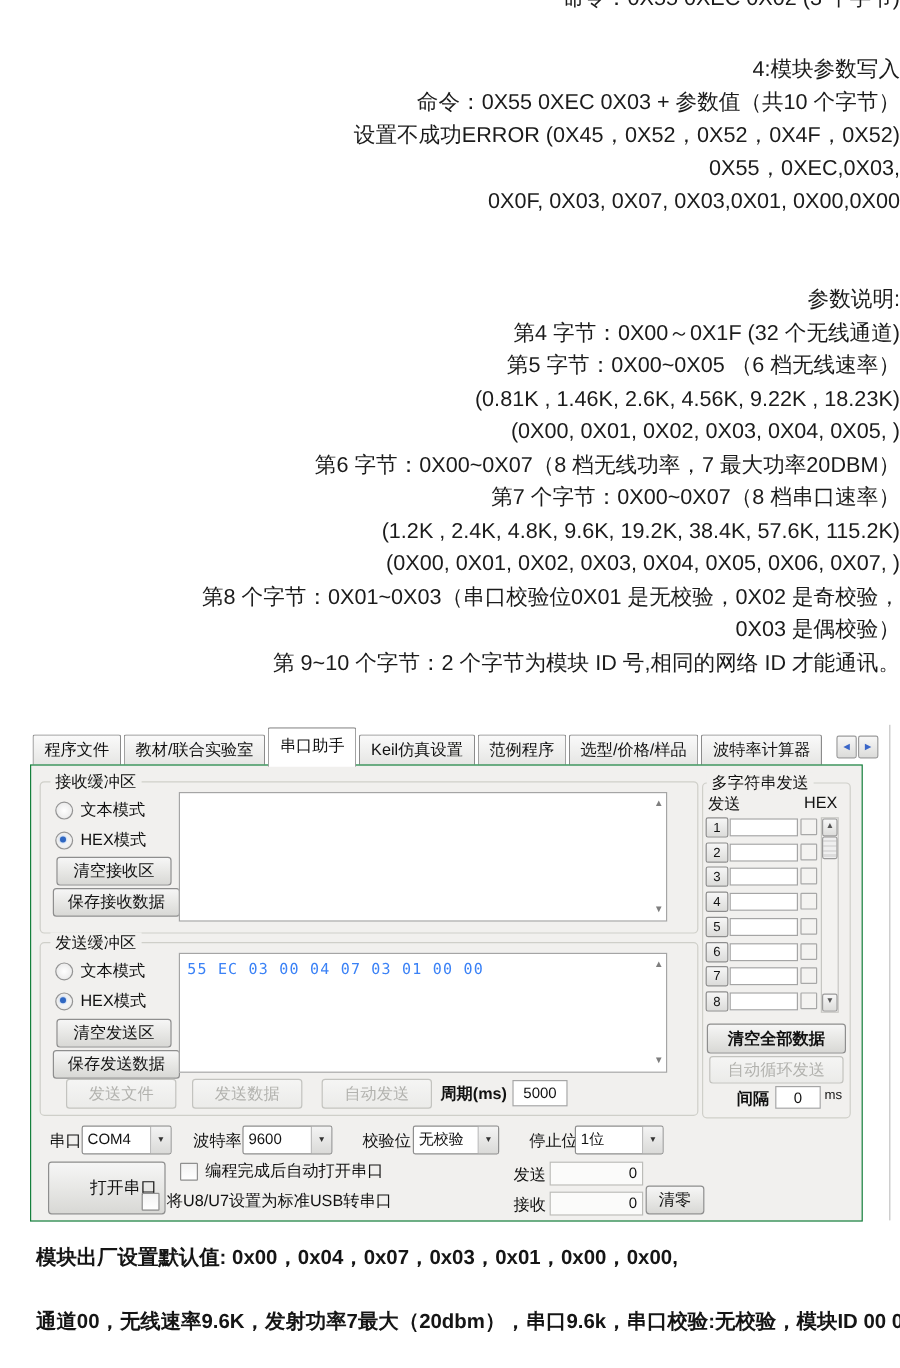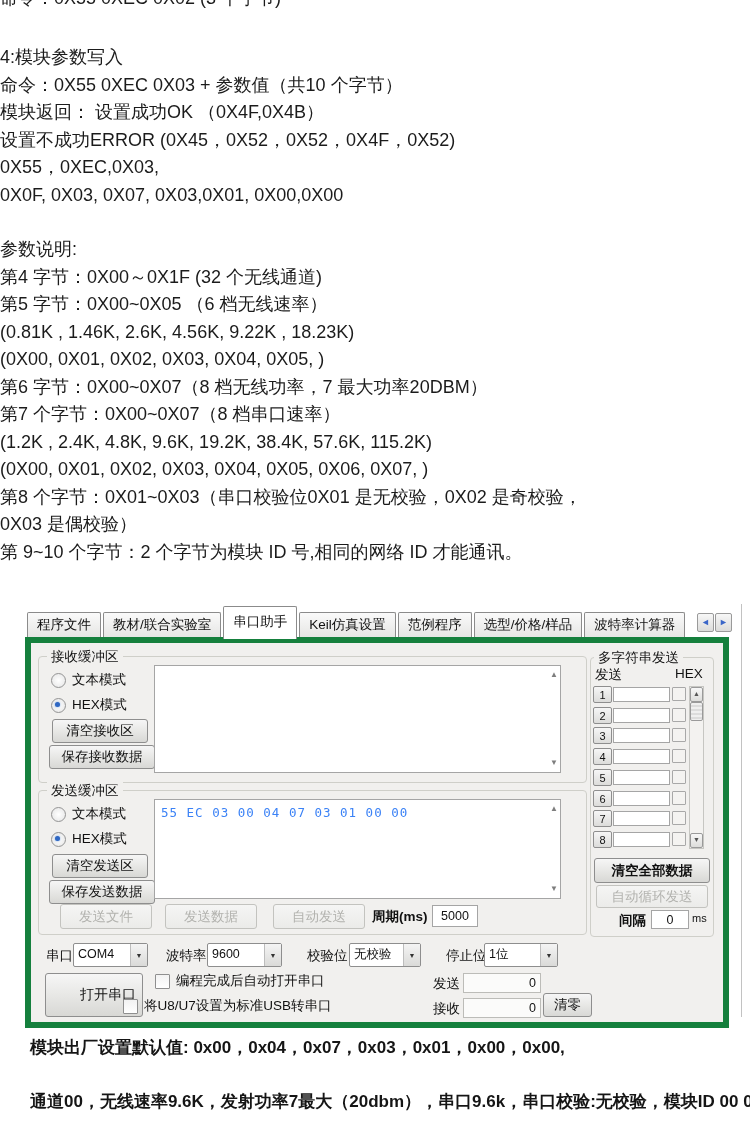--- a/index.html
+++ b/index.html
@@ -1,20 +1,20 @@
 <!DOCTYPE html>
 <html><head>
 <meta charset="utf-8">
 <style>
   html,body{margin:0;padding:0;}
   body{width:750px;height:1140px;background:#ffffff;overflow:hidden;position:relative;
        font-family:"Liberation Sans","DejaVu Sans",sans-serif;color:#1c1c1c;}
 
   
-  .doc-line{height:27.5px;line-height:27.5px;font-size:18px;text-align:left;white-space:nowrap;color:#1b1b1b;}
+  .doc-line{height:27.5px;line-height:27.5px;font-size:18px;text-align:right;white-space:nowrap;color:#1b1b1b;}
   #doc-clip{position:absolute;top:-15px;left:0;width:750px;}
   #doc-a{position:absolute;top:44px;left:0;width:750px;}
   #doc-b{position:absolute;top:236px;left:0;width:750px;}
   .doc-footer{position:absolute;left:30px;white-space:nowrap;font-size:17px;font-weight:700;color:#151515;}
   #doc-f1{top:1036px;}
   #doc-f2{top:1090px;}
 
   
   #app{position:absolute;left:25px;top:604px;width:716px;height:413px;background:#fff;
        border-right:1px solid #c2c2c2;font-size:13px;color:#111;}
@@ -23,21 +23,21 @@
   .tabbar{position:relative;display:flex;align-items:flex-end;height:34px;padding-left:2px;}
   .tab{height:25px;line-height:24px;padding:0 9px;background:linear-gradient(#fafafa,#e5e5e3);
        border:1px solid #8b8b8b;border-bottom:none;border-radius:2px 2px 0 0;margin-right:2px;
        font-size:13.5px;white-space:nowrap;cursor:default;}
   .tab.active{height:32px;line-height:30px;background:#fff;margin-bottom:-1px;position:relative;z-index:3;}
   .tab-arrow{position:absolute;top:9px;width:15px;height:17px;border:1px solid #9a9a9a;border-radius:2px;
        background:linear-gradient(#f7f7f7,#dcdcda);color:#3a66c8;font-size:9px;line-height:16px;text-align:center;}
   #tab-left{right:27px;} #tab-right{right:9px;}
 
   
-  .client{position:absolute;left:0;top:33px;width:692px;height:379px;border:6px solid #15803d;
+  .client{position:absolute;left:0;top:33px;width:692px;height:379px;border:1px solid #15803d;
        background:#f1f0ee;}
 
   
   .group{position:absolute;border:1px solid #cfcfc9;border-radius:4px;}
   .group-title{position:absolute;top:-9px;left:8px;background:#f1f0ee;padding:0 4px;font-size:13.5px;white-space:nowrap;}
 
   
   .radio-row{position:absolute;display:flex;align-items:center;gap:6px;height:14px;}
   .radio{width:13px;height:13px;border-radius:50%;border:1px solid #949494;background:radial-gradient(#ffffff,#e4e4e4);position:relative;}
   .radio.on::after{content:"";position:absolute;left:3px;top:3px;width:5px;height:5px;border-radius:50%;
@@ -86,21 +86,20 @@
        background:repeating-linear-gradient(#efefef 0 2px,#dcdcdc 2px 4px);}
 </style>
 </head>
 <body>
 
 <div id="doc-clip" class="doc-line">命令：0X55 0XEC 0X02 (3 个字节)</div>
 
 <div id="doc-a">
   <div class="doc-line">4:模块参数写入</div>
   <div class="doc-line">命令：0X55 0XEC 0X03 + 参数值（共10 个字节）</div>
-  <div class="doc-line">模块返回： 设置成功OK （0X4F,0X4B）</div>
   <div class="doc-line">设置不成功ERROR (0X45，0X52，0X52，0X4F，0X52)</div>
   <div class="doc-line">0X55，0XEC,0X03,</div>
   <div class="doc-line">0X0F, 0X03, 0X07, 0X03,0X01, 0X00,0X00</div>
 </div>
 
 <div id="doc-b">
   <div class="doc-line">参数说明:</div>
   <div class="doc-line">第4 字节：0X00～0X1F (32 个无线通道)</div>
   <div class="doc-line">第5 字节：0X00~0X05 （6 档无线速率）</div>
   <div class="doc-line">(0.81K , 1.46K, 2.6K, 4.56K, 9.22K , 18.23K)</div>

